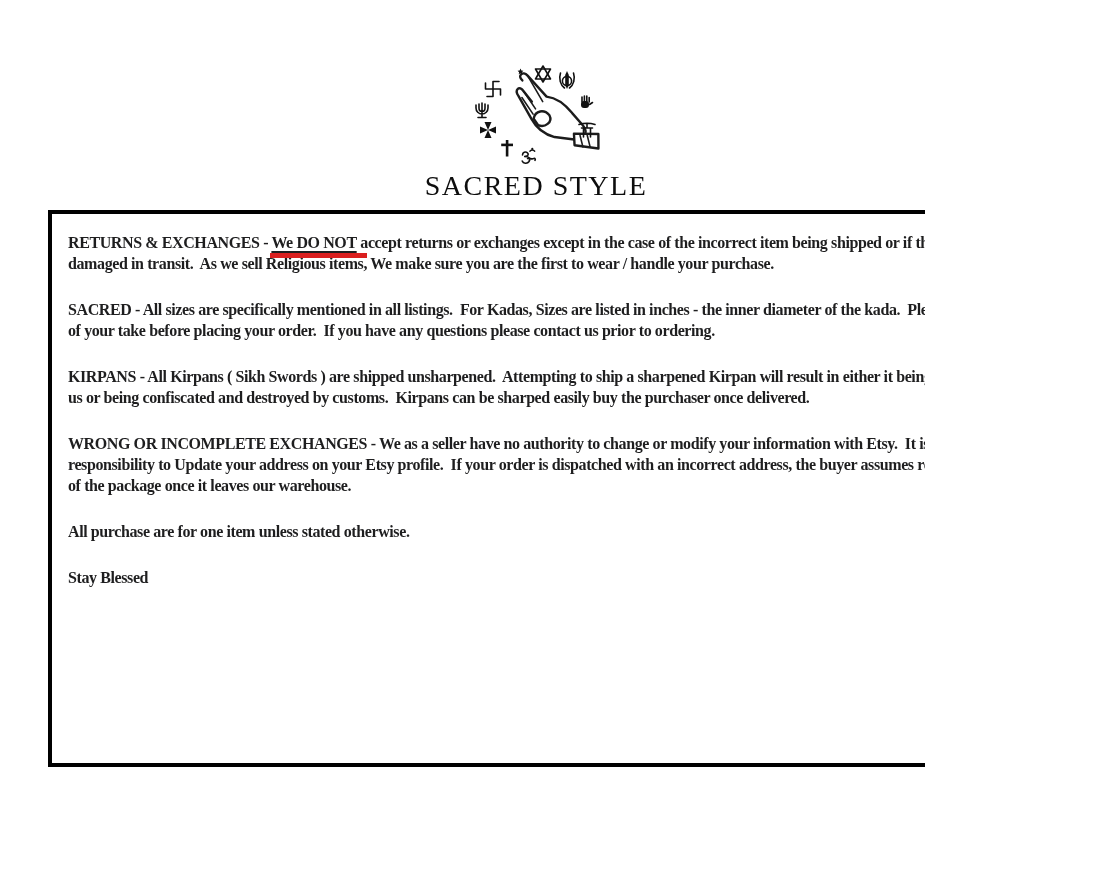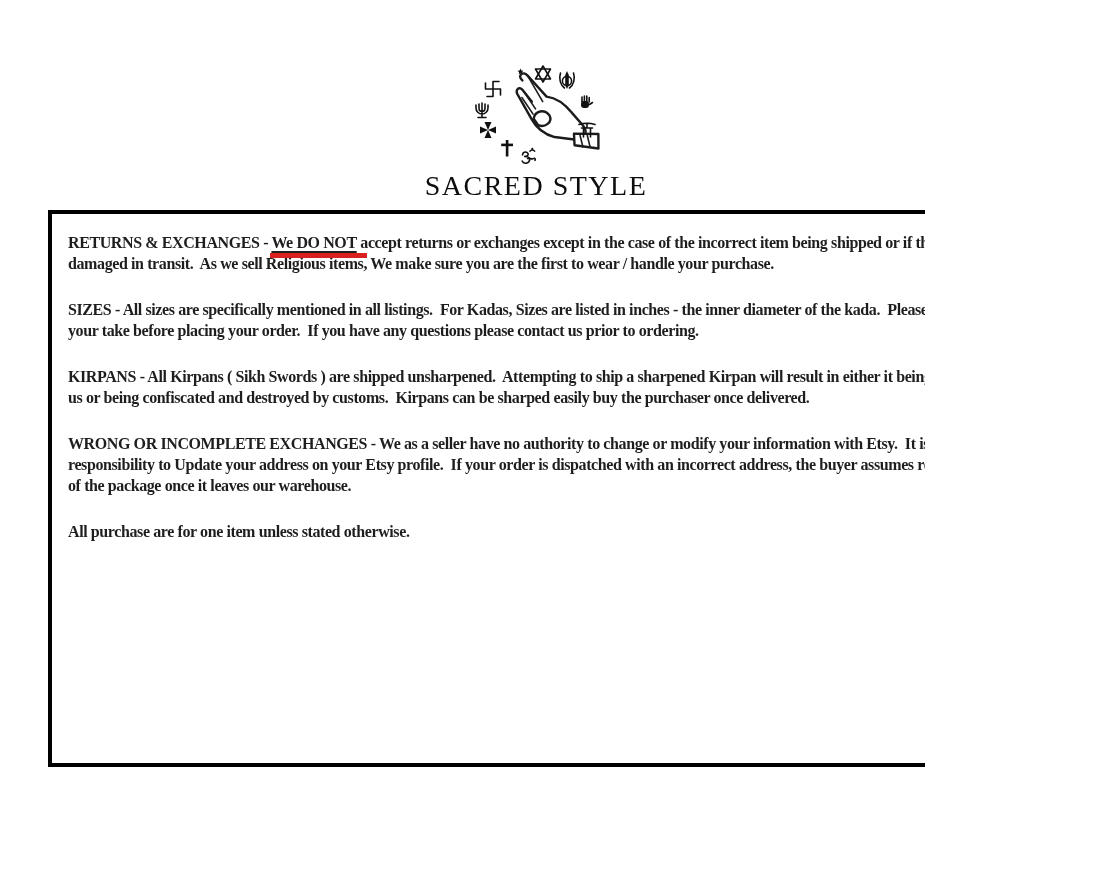--- a/index.html
+++ b/index.html
@@ -135,24 +135,25 @@
       </g>
     </svg>
     <div class="brand">SACRED STYLE</div>
   </div>
 
   <div class="policy-box">
 
     <p><span>RETURNS &amp; EXCHANGES</span><span> - </span><span class="donot">We DO NOT</span><span> accept returns or exchanges except in the case of the incorrect item being shipped or if the item is damaged in transit.  As we sell Religious items, We make sure you are the first to wear / handle your purchase.</span></p>
 
 
-    <p><span>SIZES</span><span> - </span><span>All sizes are specifically mentioned in all listings.  For Kadas, Sizes are listed in inches - the inner diameter of the kada.  Please make sure of your take before placing your order.  If you have any questions please contact us prior to ordering.</span></p>
+    <p><span>SACRED</span><span> - </span><span>All sizes are specifically mentioned in all listings.  For Kadas, Sizes are listed in inches - the inner diameter of the kada.  Please make sure of your take before placing your order.  If you have any questions please contact us prior to ordering.</span></p>
 
 
     <p><span>KIRPANS</span><span> - </span><span>All Kirpans ( Sikh Swords ) are shipped unsharpened.  Attempting to ship a sharpened Kirpan will result in either it being returned to us or being confiscated and destroyed by customs.  Kirpans can be sharped easily buy the purchaser once delivered.</span></p>
 
     <p><span>WRONG OR INCOMPLETE EXCHANGES</span><span> - </span><span>We as a seller have no authority to change or modify your information with Etsy.  It is your responsibility to Update your address on your Etsy profile.  If your order is dispatched with an incorrect address, the buyer assumes responsibility of the package once it leaves our warehouse.</span></p>
 
     <p><span>All purchase are for one item unless stated otherwise.</span></p>
 
+    <p class="closing">Stay Blessed</p>
   </div>
 
 </div>
 
 </body></html>

